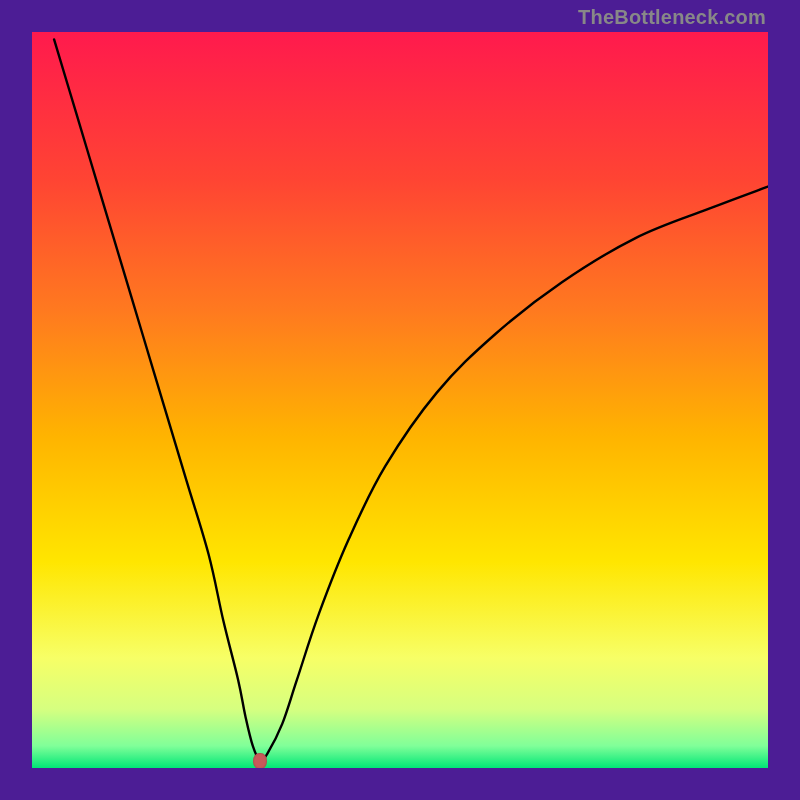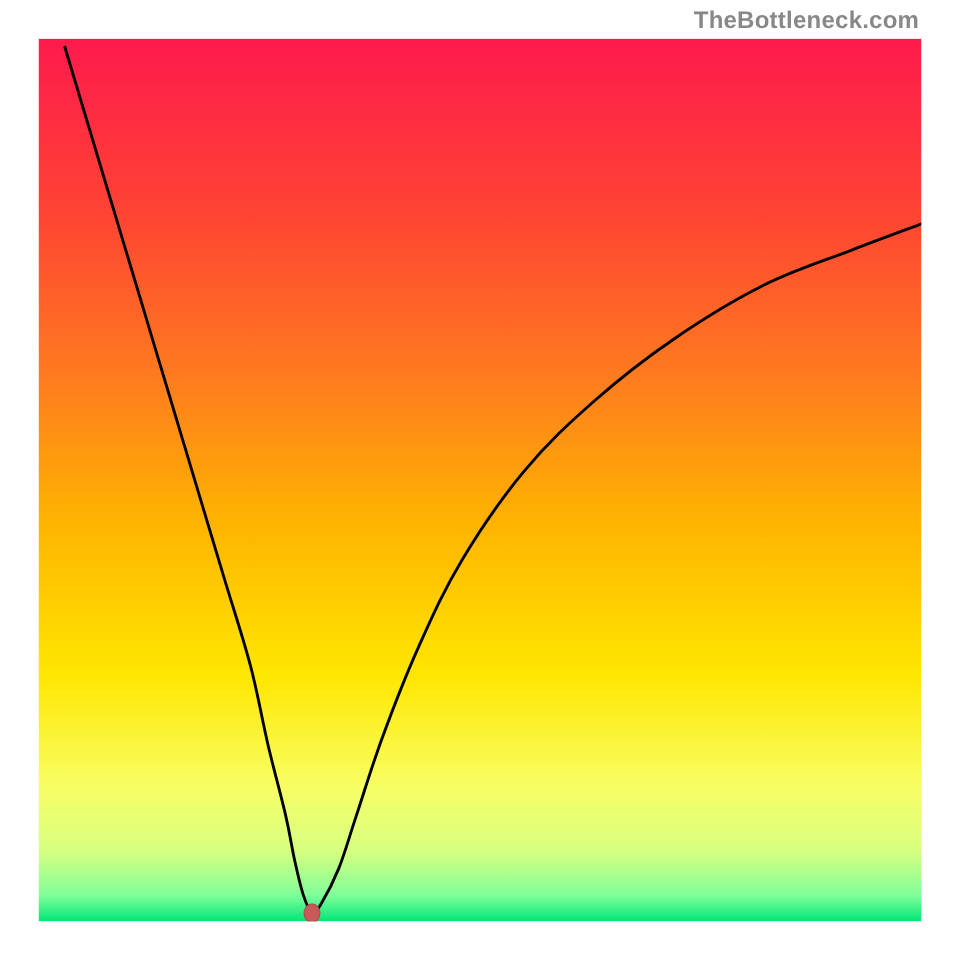--- a/index.html
+++ b/index.html
@@ -8,21 +8,21 @@
     width: 800px;
     height: 800px;
     overflow: hidden;
     background: #000;
     font-family: Arial, Helvetica, sans-serif;
   }
   .chart-wrap {
     position: relative;
     width: 800px;
     height: 800px;
-    background: #ffffff;
+    background: #4c1d95;
   }
   .plot-area {
     position: absolute;
     left: 32px;
     top: 32px;
     width: 736px;
     height: 736px;
     overflow: hidden;
   }
   .gradient-bg {

